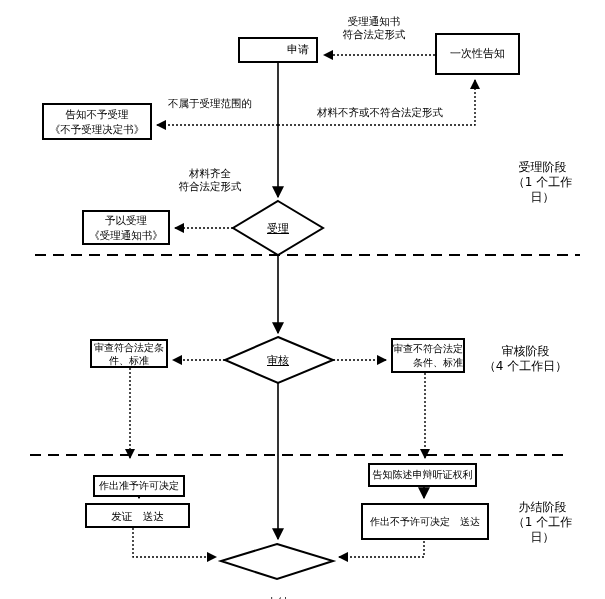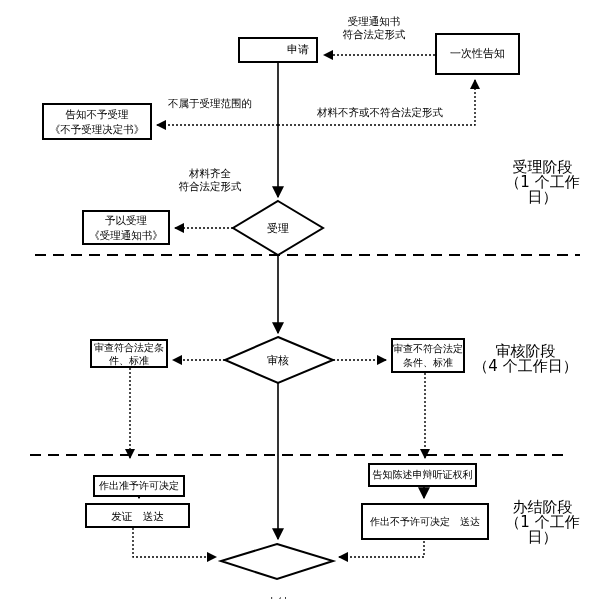--- a/index.html
+++ b/index.html
@@ -21,38 +21,38 @@
     text-align:center;
     font-size:11px;line-height:14px;
     box-sizing:border-box;
     white-space:nowrap;
   }
   .n-apply   {left:238px;top:37px; width:80px; height:26px;padding-left:40px;}
   .n-notice  {left:435px;top:33px; width:85px; height:42px;}
   .n-reject  {left:42px; top:103px;width:110px;height:37px;font-size:10.5px;line-height:15px;}
   .n-acceptn {left:82px; top:210px;width:88px; height:35px;font-size:10.5px;line-height:15px;}
   .n-rpass   {left:90px; top:339px;width:78px; height:29px;font-size:10px;line-height:13px;}
-  .n-rfail   {left:391px;top:338px;width:74px; height:35px;font-size:10px;line-height:14px;}
+  .n-rfail   {left:391px;top:338px;width:74px; height:35px;font-size:10px;line-height:14px;align-items:flex-end;}
   .n-grant   {left:93px; top:463px;width:92px; height:22px;font-size:10px;margin-top:12px;}
   .n-issue   {left:85px; top:503px;width:105px;height:25px;font-size:10.5px;}
   .n-hearing {left:368px;top:463px;width:109px;height:24px;font-size:10px;}
   .n-deny    {left:361px;top:503px;width:128px;height:37px;font-size:10px;}
 
-  .dlabel{position:absolute;text-align:center;font-size:11px;}
+  .dlabel{position:absolute;text-align:center;font-size:11px;text-decoration:underline;}
   .d-accept  {left:238px;top:221px;width:80px;}
   .d-review  {left:238px;top:353px;width:80px;}
   .d-complete{left:238px;top:579px;width:80px;margin-top:16px;}
 
   .elabel{position:absolute;text-align:center;font-size:10.5px;line-height:13px;white-space:nowrap;}
   .l-completeor  {left:324px;top:15px; width:100px;}
   .l-notinscope  {left:160px;top:97px; width:100px;}
   .l-incomplete  {left:305px;top:106px;width:150px;}
   .l-completelegal{left:160px;top:167px;width:100px;}
 
-  .slabel{position:absolute;text-align:center;font-size:15px;line-height:15px;}
+  .slabel{position:absolute;text-align:center;font-size:12px;line-height:15px;}
   .s-1{left:495px;top:160px;width:95px;}
   .s-2{left:468px;top:344px;width:115px;}
   .s-3{left:495px;top:500px;width:95px;}
 </style>
 </head>
 <body>
 
 <div id="canvas">
 
   <svg id="wires" width="605" height="599">

